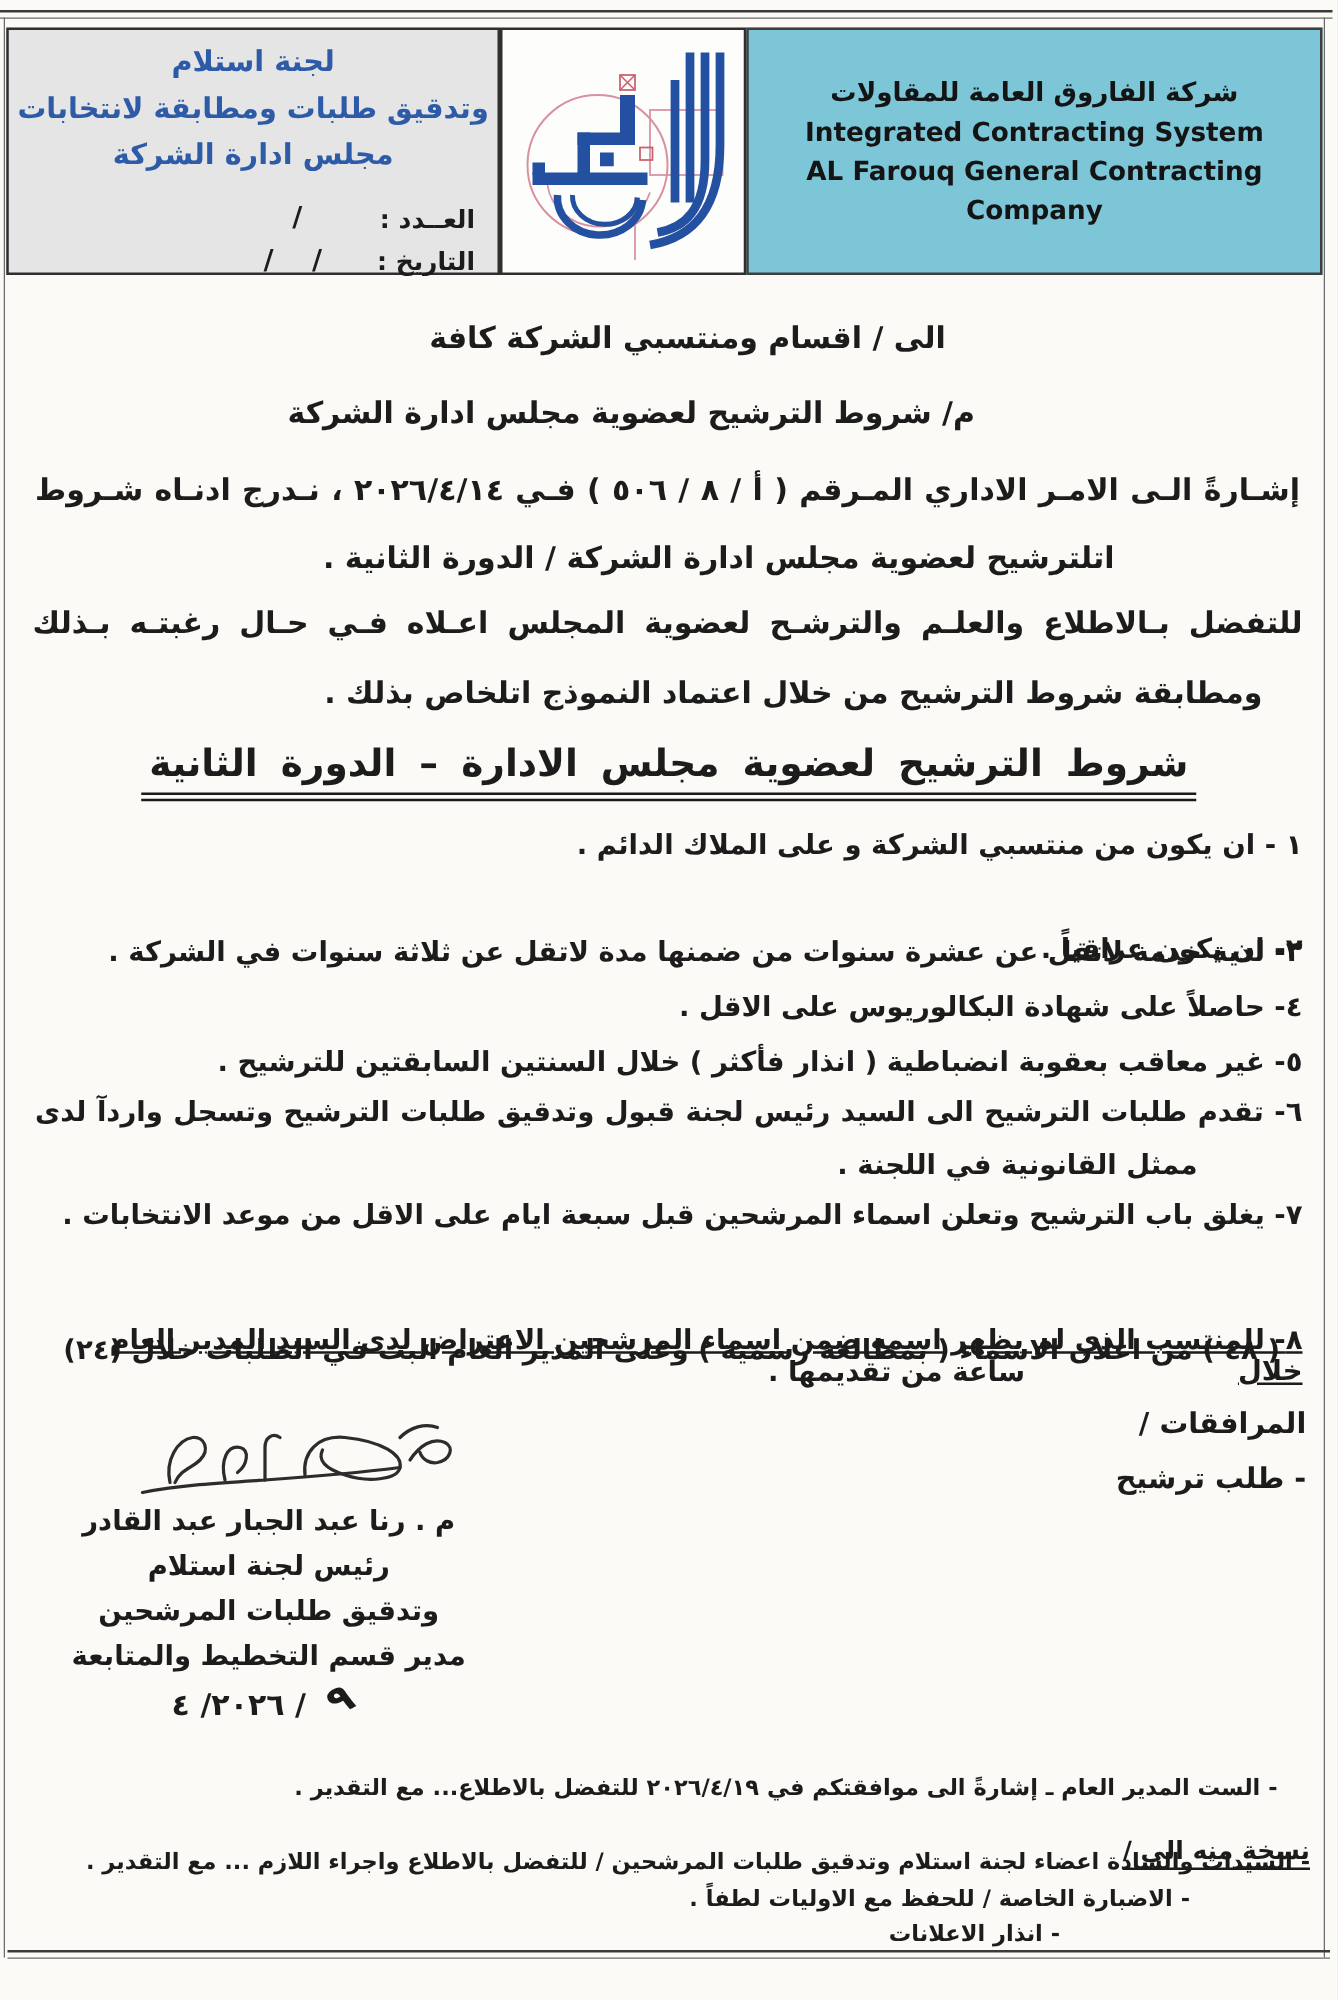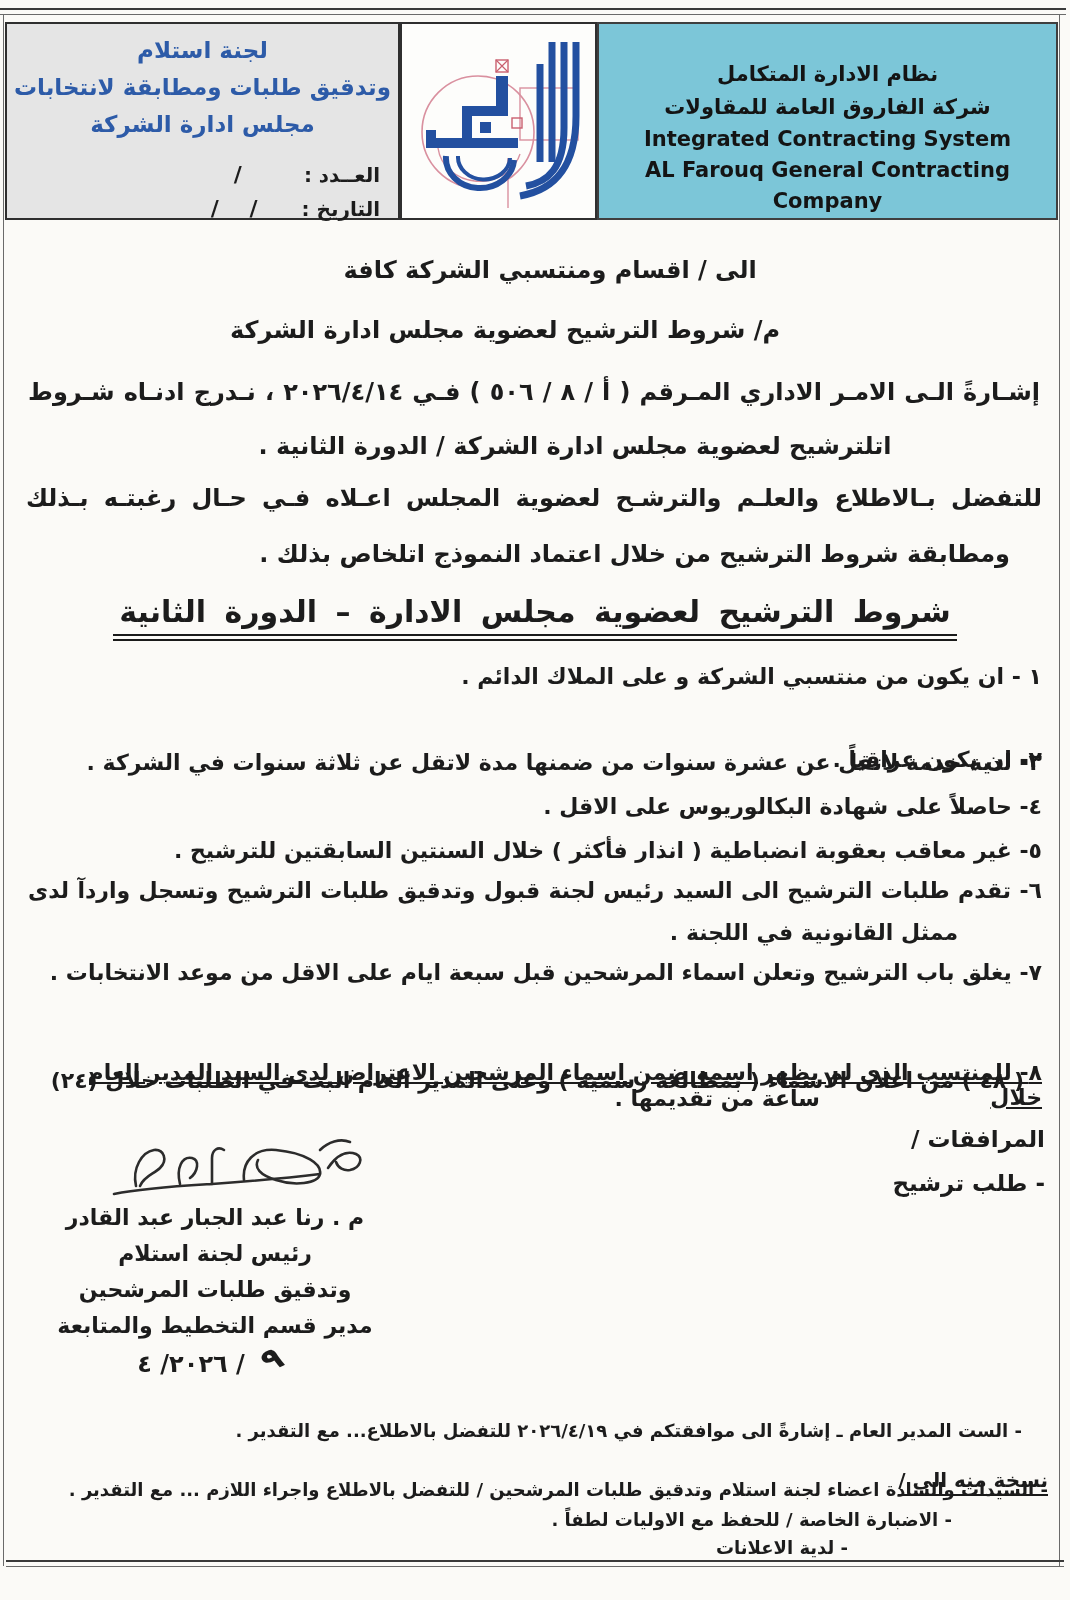--- a/index.html
+++ b/index.html
@@ -136,21 +136,20 @@
         <rect x="10" y="108" width="38" height="10"></rect>
         <rect x="10" y="100" width="10" height="10"></rect>
       </g>
       <path d="M30,126 A34,30 0 0 0 98,130" fill="none" stroke="#2350a0" stroke-width="6"></path>
       <path d="M42,126 A22,19 0 0 0 94,128" fill="none" stroke="#2350a0" stroke-width="4"></path>
     </svg>
   </div>
 
   <div class="hdr-box company-box">
     <div class="company-lines">
-      <div class="company-ar">نظام الادارة المتكامل</div>
       <div class="company-ar">شركة الفاروق العامة للمقاولات</div>
       <div class="company-en">Integrated Contracting System</div>
       <div class="company-en">AL Farouq General Contracting Company</div>
     </div>
   </div>
 
   <div class="line to-line">الى / اقسام ومنتسبي الشركة كافة</div>
   <div class="line subject-line">م/ شروط الترشيح لعضوية مجلس ادارة الشركة</div>
   <div class="line just ref-line1">إشـارةً الـى الامـر الاداري المـرقم ( أ / ٨ / ٥٠٦ ) فـي ٢٠٢٦/٤/١٤ ، نـدرج ادنـاه شـروط</div>
   <div class="line ref-line2">اتلترشيح لعضوية مجلس ادارة الشركة / الدورة الثانية .</div>
@@ -197,15 +196,15 @@
     <span>٢٠٢٦/ ٤ /</span>
     <span class="day">٩</span>
   </div>
 
   <div class="line cc-title">
     <span>نسخة منه الى /</span>
   </div>
   <div class="line cc cc1">- الست المدير العام ـ إشارةً الى موافقتكم في ٢٠٢٦/٤/١٩ للتفضل بالاطلاع... مع التقدير .</div>
   <div class="line cc cc3">- السيدات والسادة اعضاء لجنة استلام وتدقيق طلبات المرشحين / للتفضل بالاطلاع واجراء اللازم ... مع التقدير .</div>
   <div class="line cc cc4">- الاضبارة الخاصة / للحفظ مع الاوليات لطفاً .</div>
-  <div class="line cc cc5">- لدية الاعلانات</div>
+  <div class="line cc cc5">- انذار الاعلانات</div>
 
 </div>
 
 </body></html>

